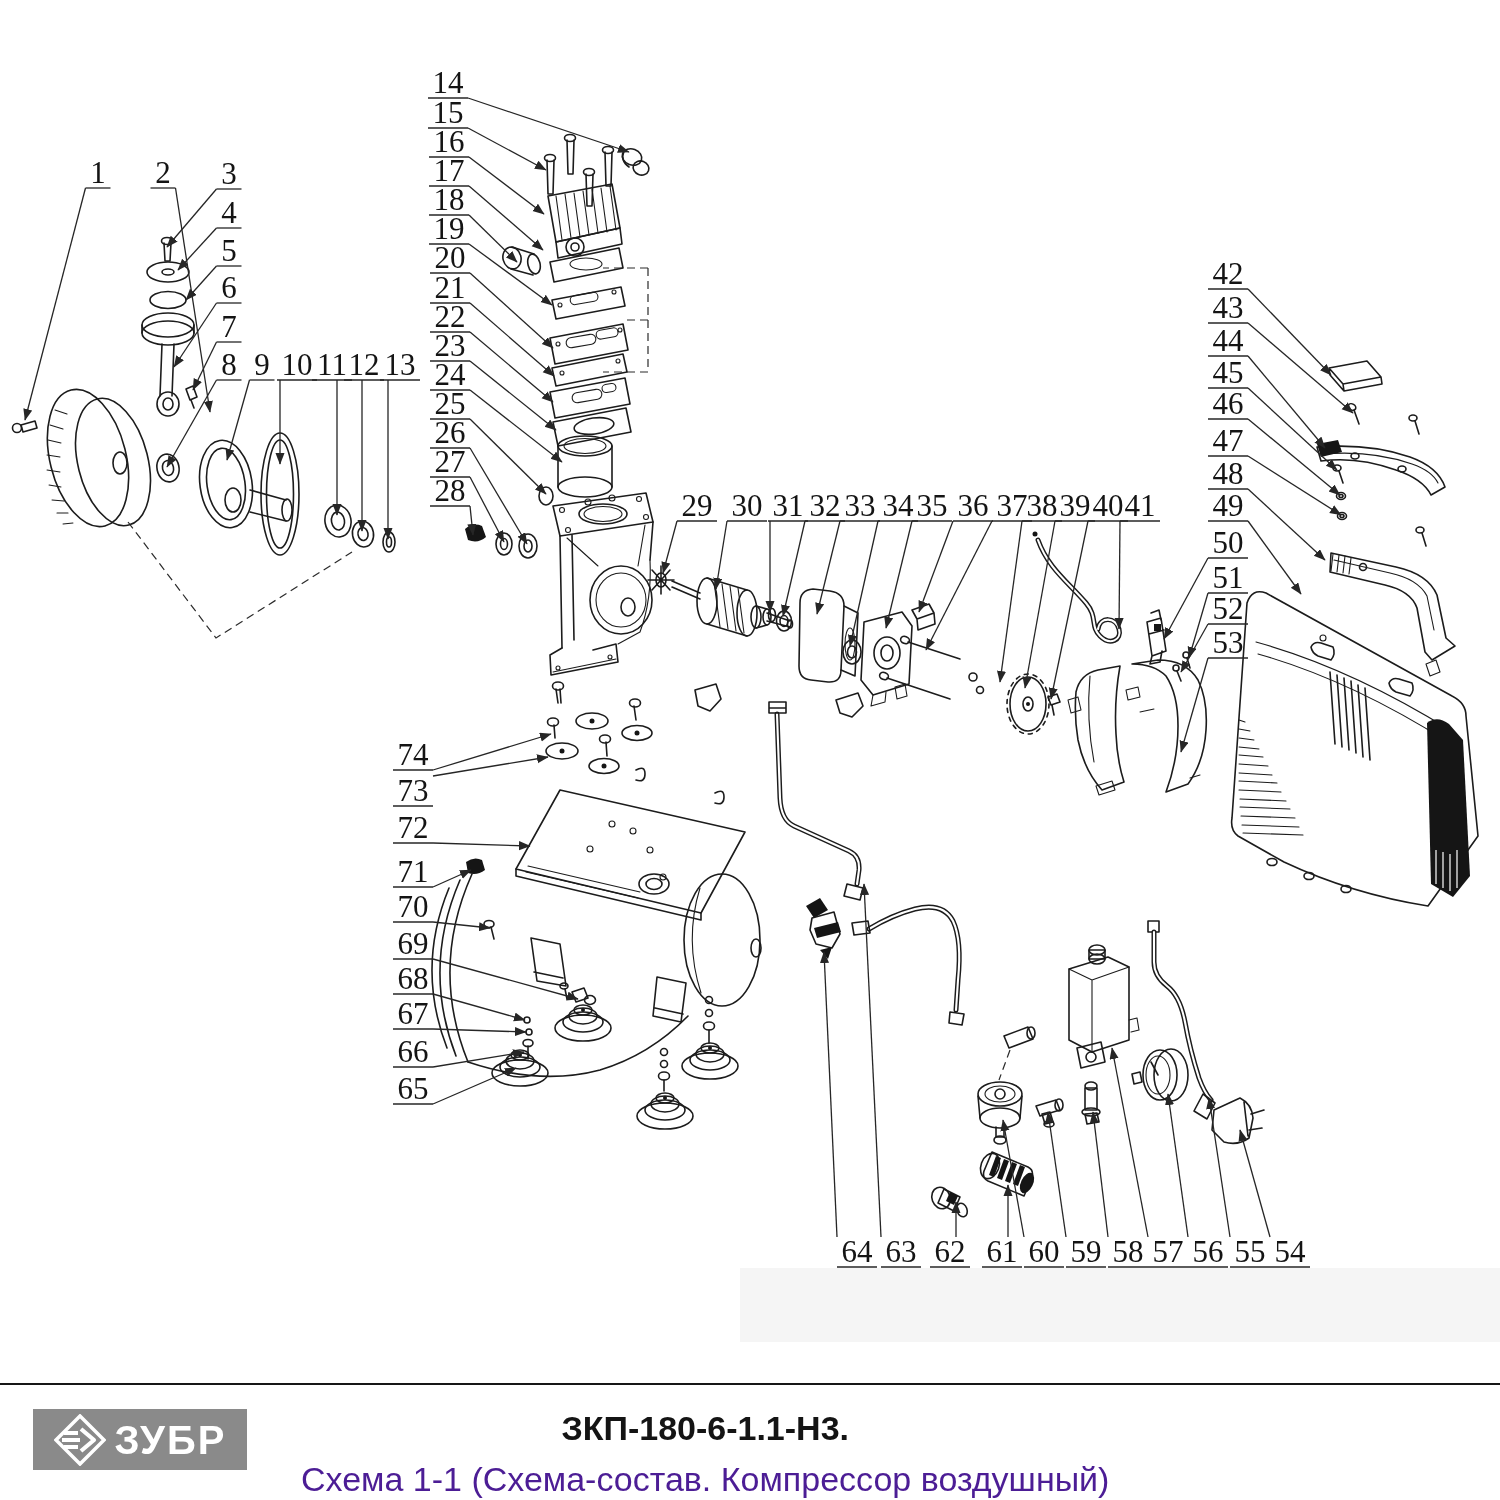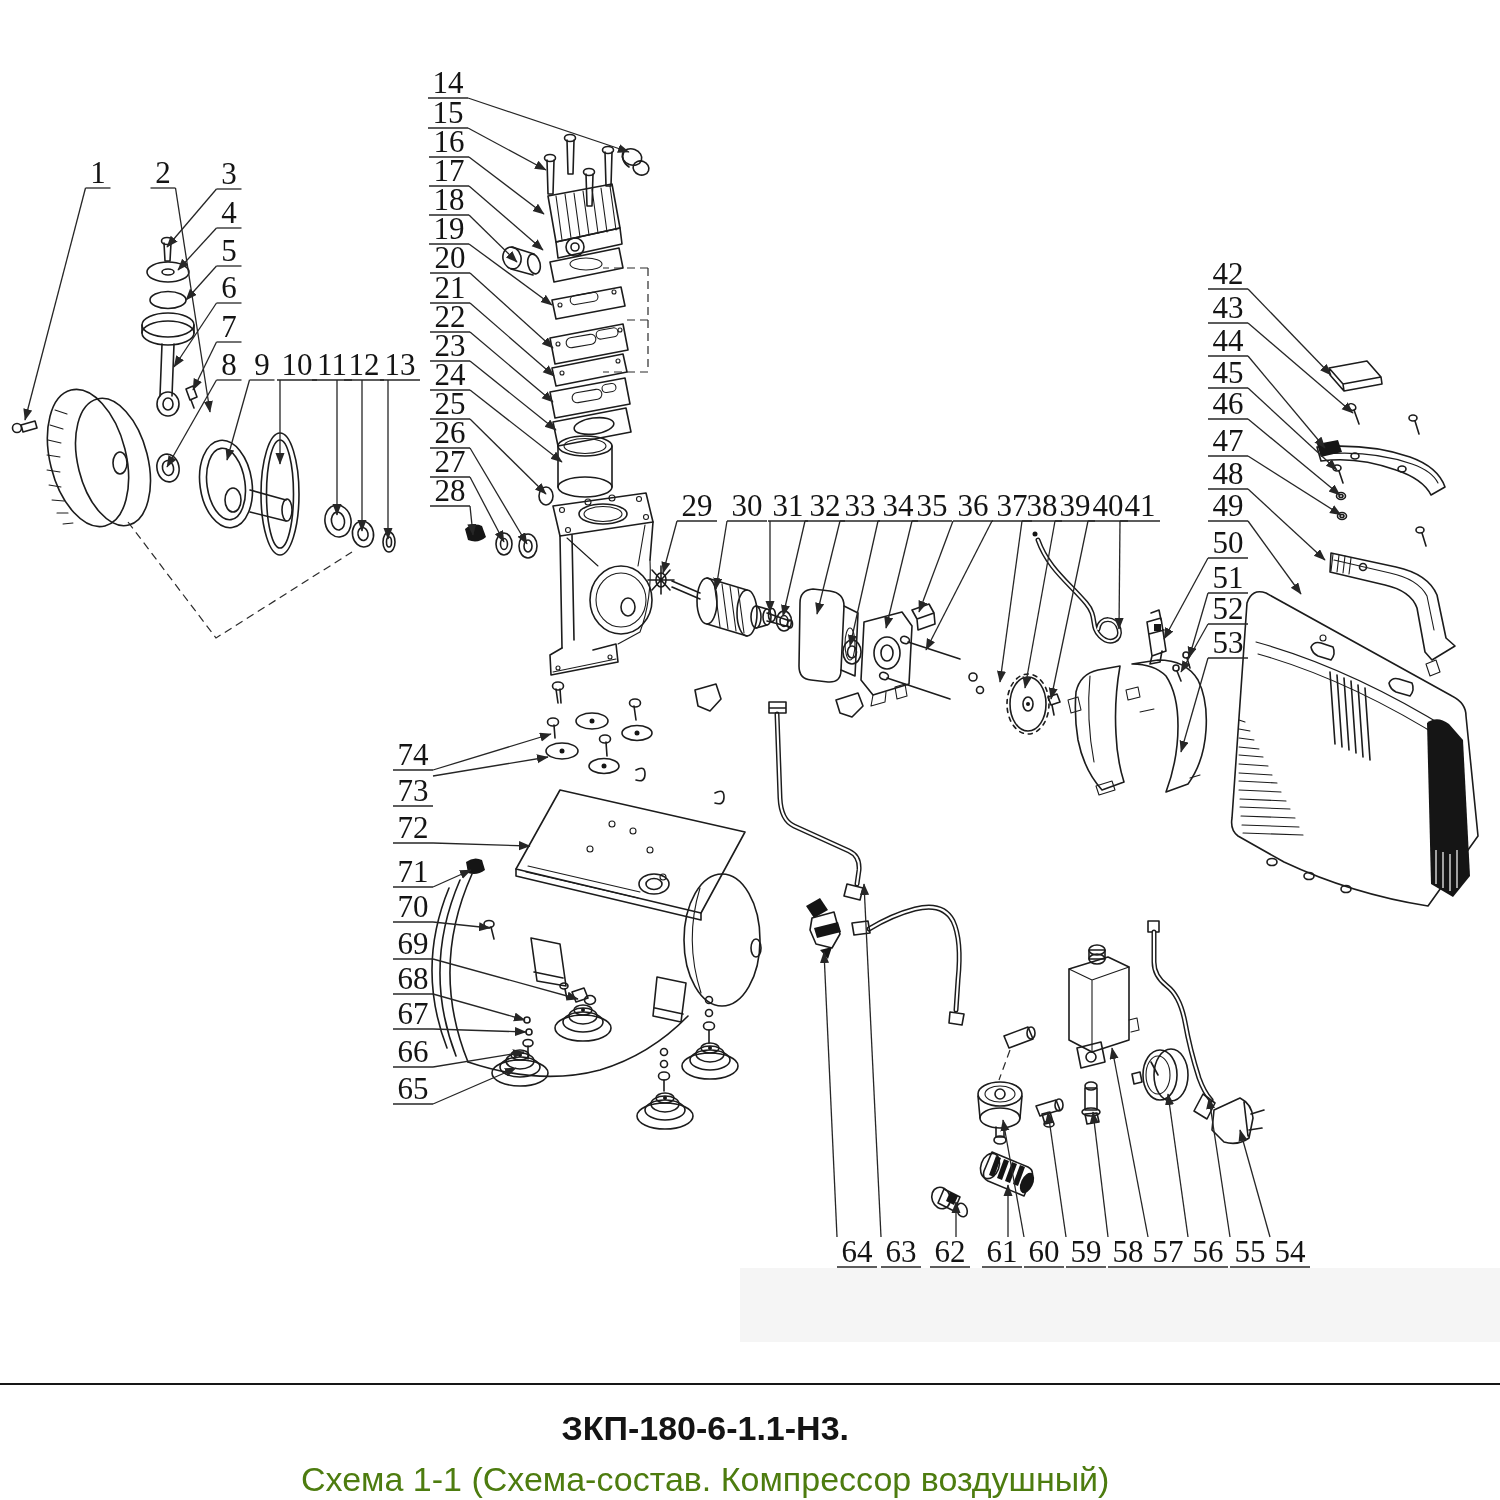--- a/index.html
+++ b/index.html
@@ -15,21 +15,21 @@
   .dash{stroke:#2a2a2a;fill:none;stroke-width:1.2;stroke-dasharray:8 5;}
   #part-labels text{font:31px "Liberation Serif",serif;fill:#141414;text-anchor:middle;}
   #part-labels line{stroke:#262626;stroke-width:1.3;}
   
   .footer{position:absolute;left:0;top:1383px;width:1500px;height:117px;border-top:2px solid #161616;background:#fff;}
   .brand-box{position:absolute;left:33px;top:24px;width:214px;height:61px;background:#8a8a8a;
              display:flex;align-items:center;justify-content:center;gap:9px;}
   .brand-text{color:#fff;font-weight:bold;font-size:40px;letter-spacing:2px;line-height:1;}
   .footer-title{position:absolute;left:301px;top:24px;height:61px;display:flex;align-items:center;gap:12px;white-space:nowrap;flex-direction:column;}
   .model{font-weight:bold;color:#141414;font-size:34px;}
-  .subtitle{color:#4d7c0f;font-size:34px;}
+  .subtitle{color:#4c1d95;font-size:34px;}
   .faintband{position:absolute;left:740px;top:1268px;width:760px;height:74px;background:#f5f5f5;}
 </style>
 </head>
 <body>
 
 <div class="page">
 
 <div class="faintband"></div>
 
 <svg id="diagram" width="1500" height="1383" viewBox="0 0 1500 1383">
@@ -798,19 +798,27 @@
         </g>
         <g>
           <line x1="433" y1="770" x2="551" y2="734" marker-end="url(#arrow)"></line>
           <line x1="393" y1="770" x2="433" y2="770"></line>
           <text x="413" y="765">74</text>
         </g>
       </g>
 </svg>
 
 <div class="footer">
+  <div class="brand-box">
+    <svg width="52" height="52" viewBox="0 0 52 52">
+      <polygon points="26,2 50,26 26,50 2,26" fill="none" stroke="#fff" stroke-width="3.5"></polygon>
+      <path d="M10,19 H24 M8,26 H26 M10,33 H24" stroke="#fff" stroke-width="4.2" fill="none"></path>
+      <path d="M27,15 L40,26 L27,37" stroke="#fff" stroke-width="4.2" fill="none" stroke-linejoin="round"></path>
+    </svg>
+    <span class="brand-text">ЗУБР</span>
+  </div>
   <div class="footer-title">
     <span class="model">ЗКП-180-6-1.1-Н3.</span>
     <span class="subtitle">Схема 1-1 (Схема-состав. Компрессор воздушный)</span>
   </div>
 </div>
 
 </div>
 
 </body></html>

